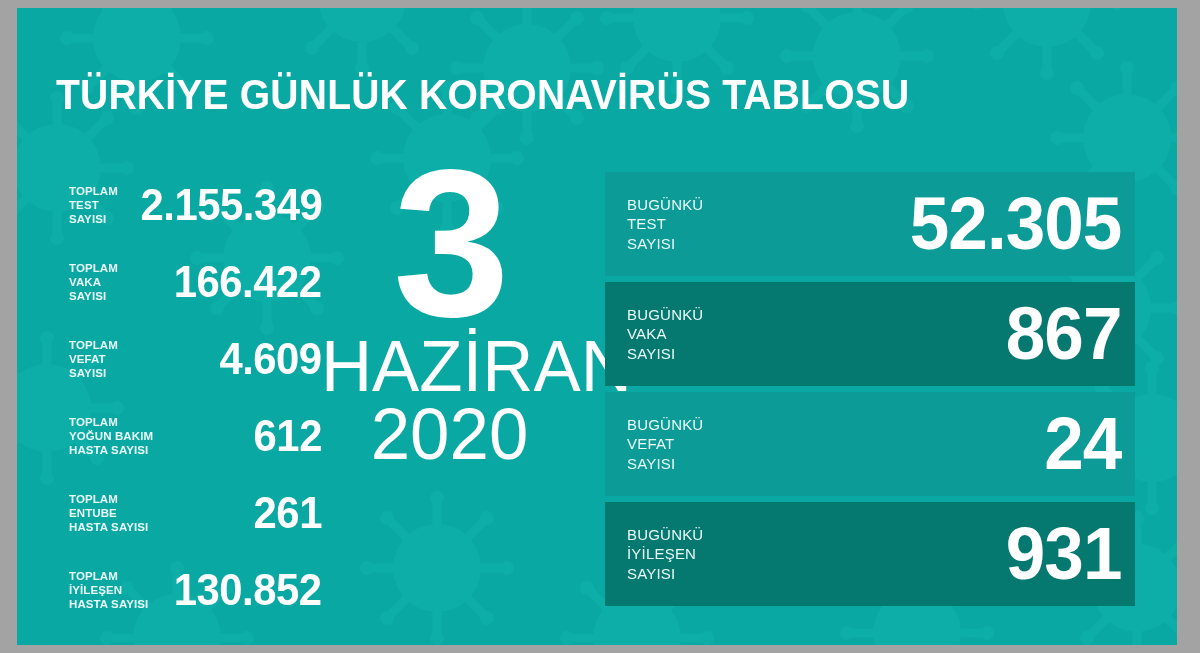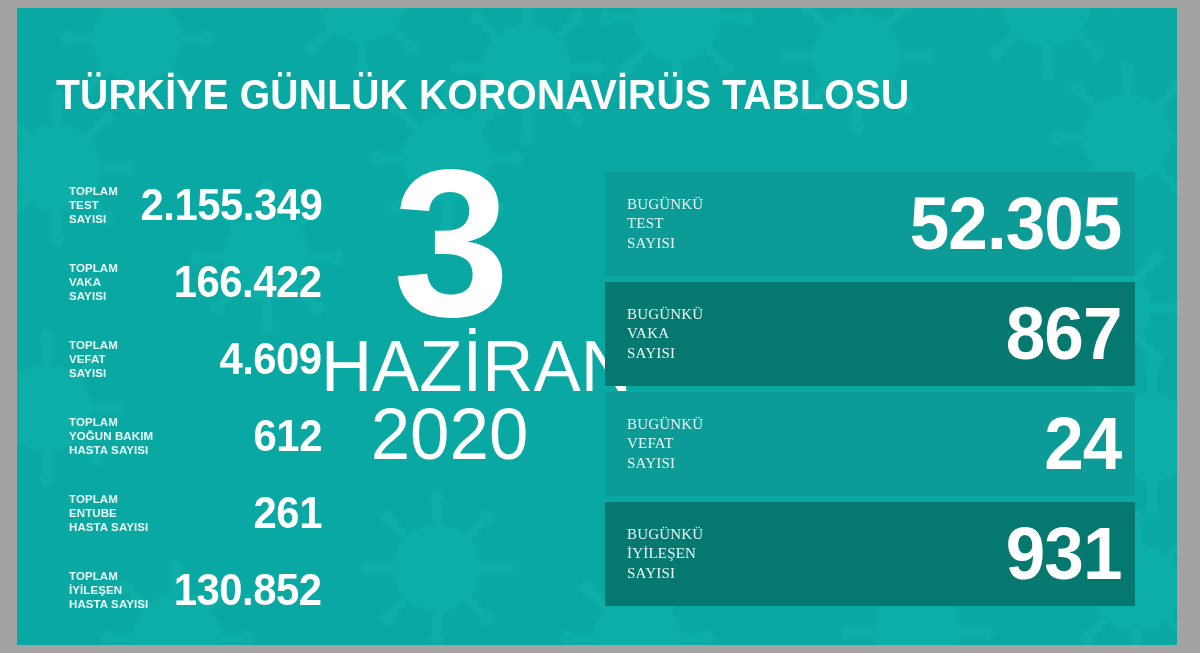--- a/index.html
+++ b/index.html
@@ -154,21 +154,21 @@
   .daily-card.shade-dark  { background: #05786f; }
 
   .daily-label {
     color: #eafbfa;
     font-size: 15px;
     font-weight: normal;
     line-height: 1.28;
     letter-spacing: 0.2px;
     text-transform: uppercase;
     white-space: pre;
-    font-family: Liberation Serif, serif;
+    font-family: Liberation Sans, sans-serif;
   }
   .daily-value {
     margin-left: auto;
     color: #ffffff;
     font-size: 74px;
     font-weight: bold;
     line-height: 1;
     letter-spacing: -1px;
     transform: scaleX(0.96);
     transform-origin: right center;

